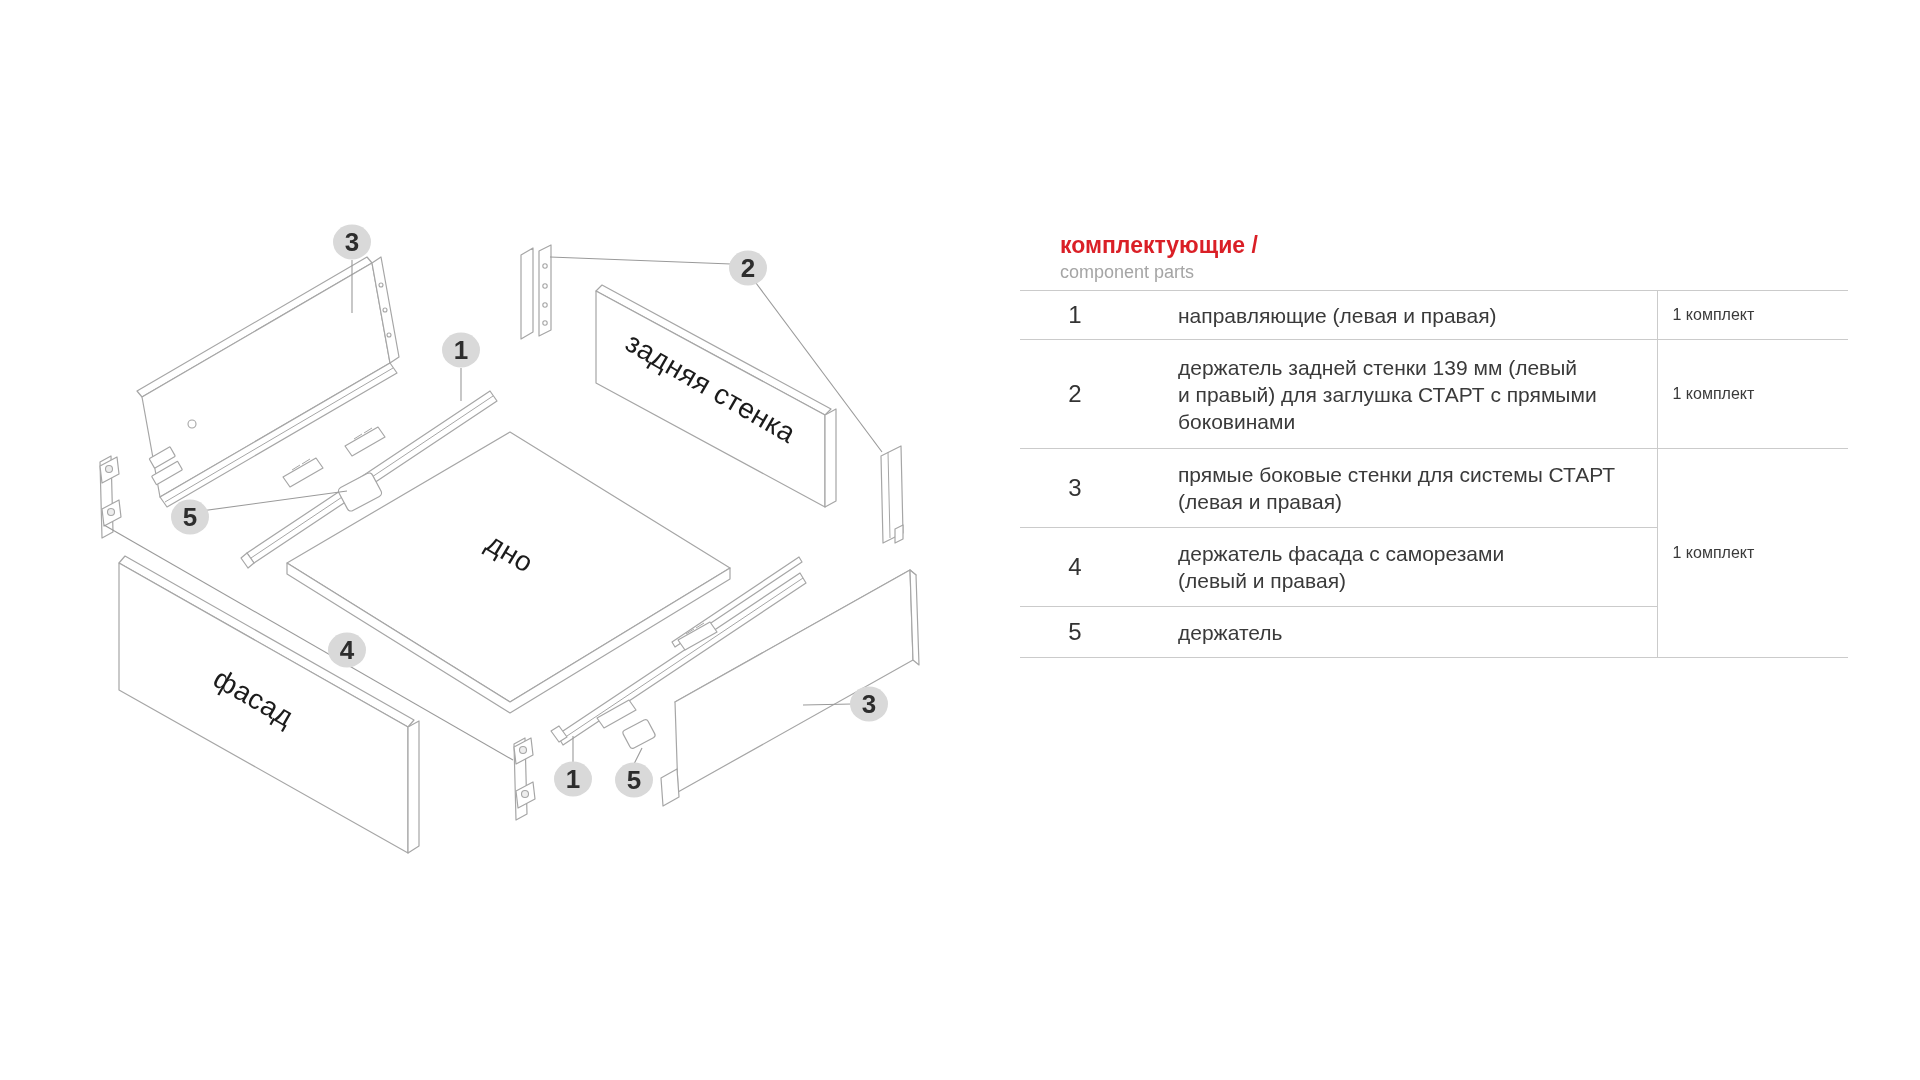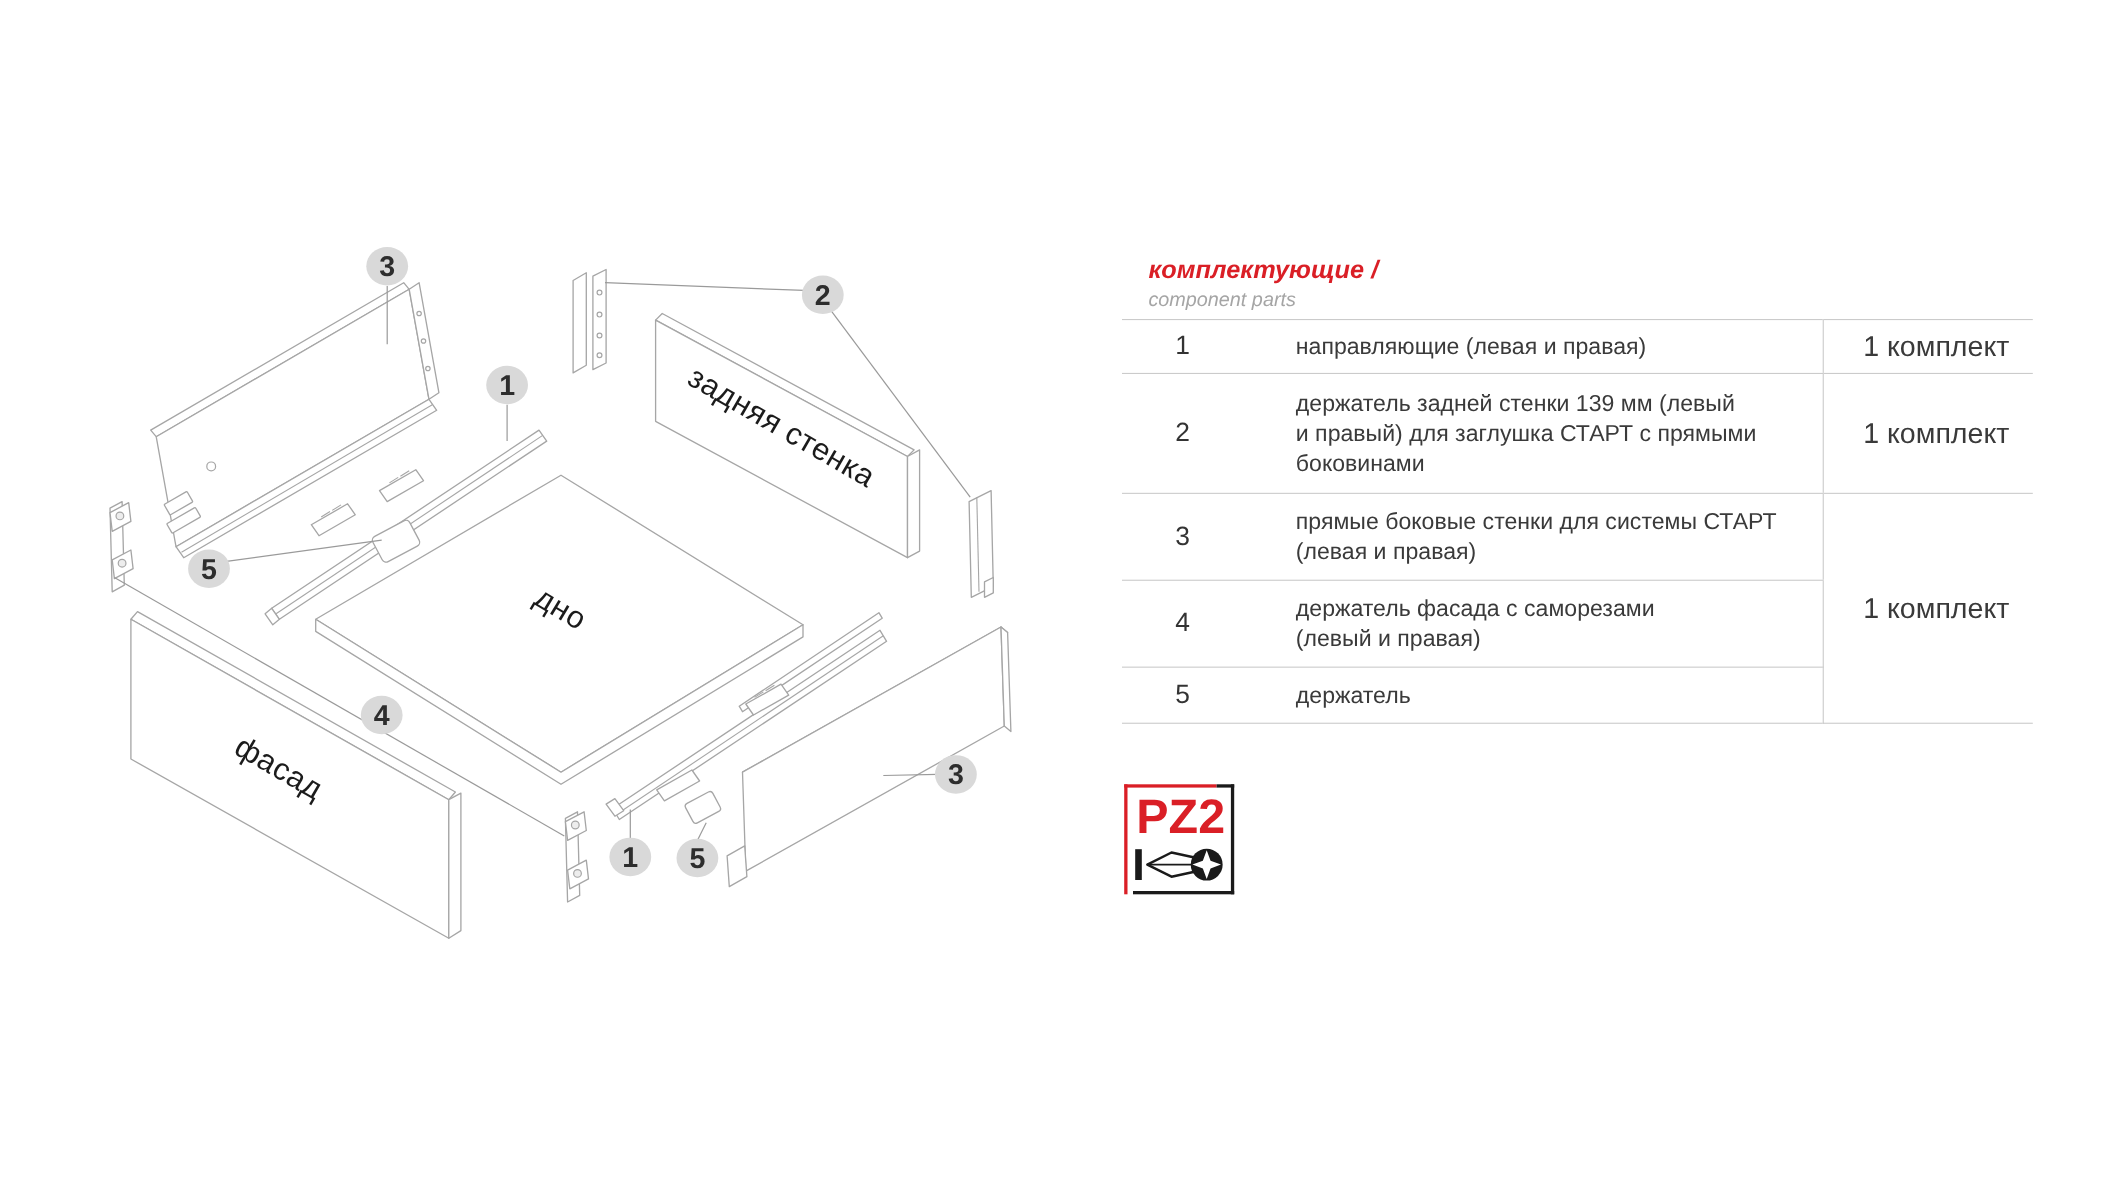--- a/index.html
+++ b/index.html
@@ -23,29 +23,29 @@
   #diagram circle{fill:#fff;stroke:var(--stroke);stroke-width:1.1;}
   #diagram circle.pad{fill:#ededed;}
   #diagram line.leader{stroke:var(--leader);stroke-width:1.1;}
   .callout-bg{fill:var(--callout);stroke:none;}
   .callout-num{fill:#2d2d2d;font-size:26px;font-weight:bold;text-anchor:middle;}
   .part-label{fill:#1b1b1b;font-size:28px;text-anchor:middle;letter-spacing:.5px;}
 
   
   .right-panel{position:absolute;left:1020px;top:160px;width:828px;}
   .tbl-header{position:relative;height:130px;}
-  .hdr-left{position:absolute;left:24px;bottom:5px;font-style:italic;}
+  .hdr-left{position:absolute;left:40px;bottom:5px;}
   .hdr-right{position:absolute;left:646px;bottom:5px;}
   .hdr-ru{font-size:23px;font-weight:bold;color:var(--red);line-height:27px;}
   .hdr-en{font-size:18px;color:var(--gray-en);line-height:26px;}
   table.parts{width:828px;border-collapse:collapse;table-layout:fixed;border-top:1px solid var(--line);}
   table.parts td{vertical-align:middle;border-bottom:1px solid var(--line);}
   td.num{width:110px;text-align:center;font-size:24px;color:#333;}
   td.desc{width:527px;padding-left:48px;font-size:21px;line-height:27px;color:var(--txt);margin-top:24px;}
-  td.qty{width:191px;border-left:1px solid var(--line);padding-left:15px;font-size:26px;color:var(--txt);text-align:center;}
+  td.qty{width:191px;border-left:1px solid var(--line);padding-left:15px;font-size:16px;color:var(--txt);}
   tr.r1{height:49px;} tr.r2{height:109px;} tr.r3{height:79px;} tr.r4{height:79px;} tr.r5{height:51px;}
 
   
   .logo{position:absolute;left:1022px;top:713px;width:100px;height:100px;}
   .logo .bar{position:absolute;}
   .bar-top-red{left:0;top:0;width:84px;height:3px;background:var(--red);}
   .bar-top-black{left:84px;top:0;width:16px;height:3px;background:#1a1a1a;}
   .bar-left-red{left:0;top:0;width:3px;height:100px;background:var(--red);}
   .bar-right-black{right:0;top:0;width:3px;height:100px;background:#1a1a1a;}
   .bar-bottom-black{left:8px;bottom:0;width:92px;height:3px;background:#1a1a1a;}
@@ -249,29 +249,14 @@
       <tr class="r5">
         <td class="num">5</td>
         <td class="desc">
           <div>держатель</div>
         </td>
       </tr>
     </tbody>
       </table>
   </div>
 
-  <div class="logo">
-    <div class="bar bar-top-red"></div>
-    <div class="bar bar-top-black"></div>
-    <div class="bar bar-left-red"></div>
-    <div class="bar bar-right-black"></div>
-    <div class="bar bar-bottom-black"></div>
-    <div class="logo-text">PZ2</div>
-    <svg class="logo-icon" width="82" height="36" viewBox="0 0 82 36">
-      <rect x="1" y="4" width="6" height="28" fill="#1a1a1a"></rect>
-      <polygon points="12,18 34,7 57,12 57,24 34,29" fill="#fff" stroke="#1a1a1a" stroke-width="2.2" stroke-linejoin="round"></polygon>
-      <line x1="12" y1="18" x2="57" y2="18" stroke="#1a1a1a" stroke-width="1.5"></line>
-      <circle cx="66" cy="18" r="14.5" fill="#1a1a1a"></circle>
-      <polygon points="66,5 69.5,14.5 79,18 69.5,21.5 66,31 62.5,21.5 53,18 62.5,14.5" fill="#fff"></polygon>
-    </svg>
-  </div>
 
 </div>
 
 </body></html>

